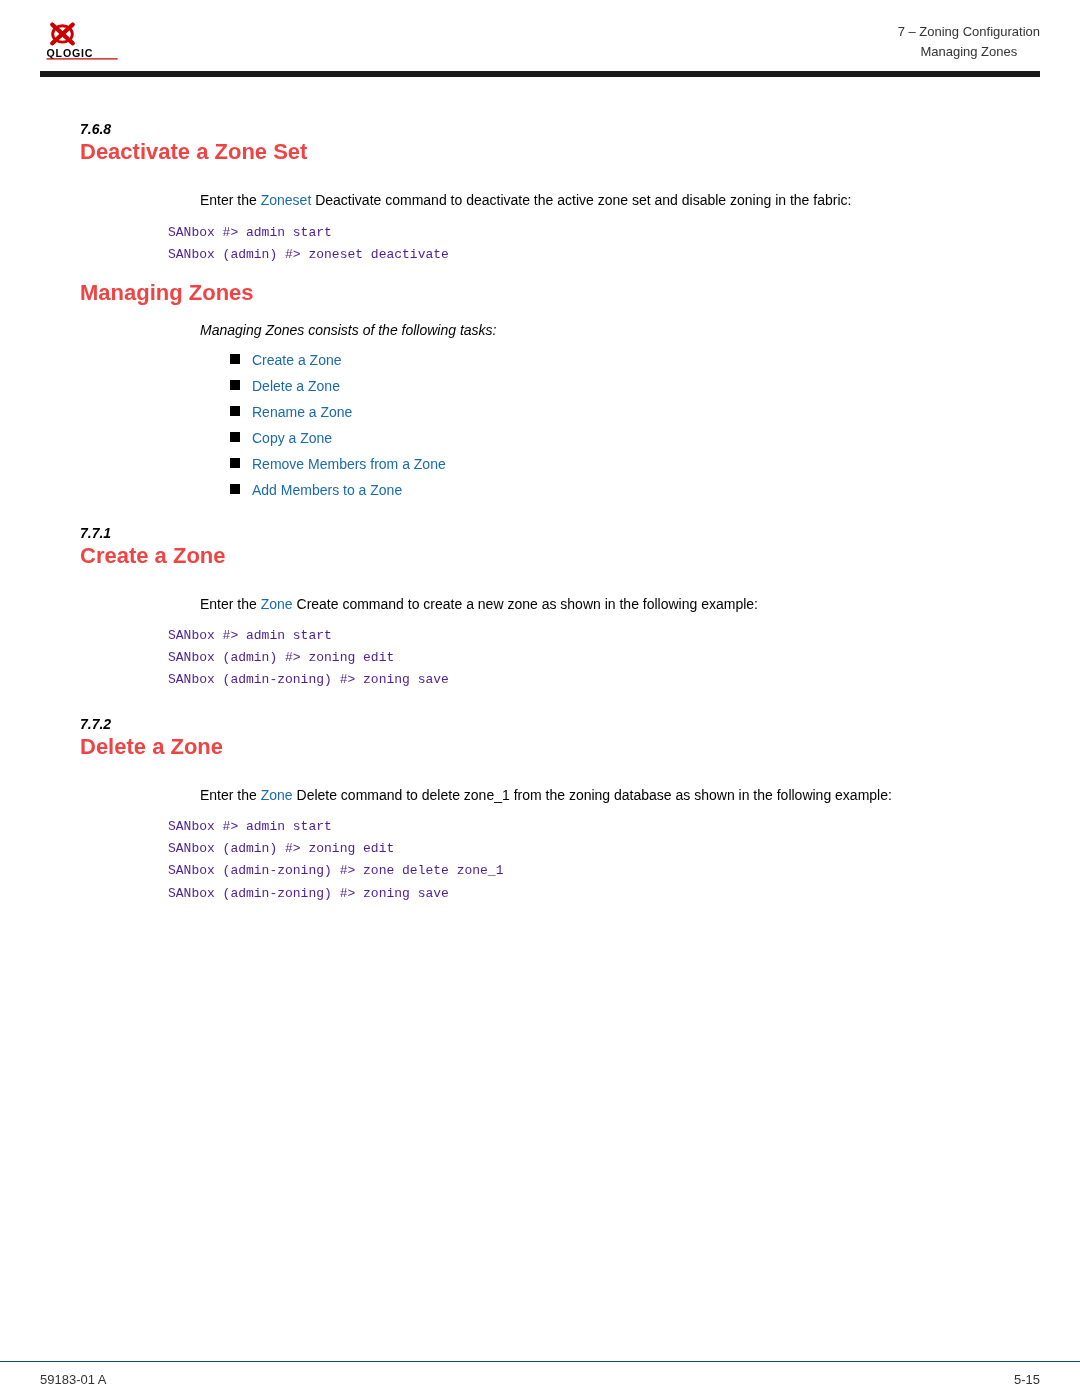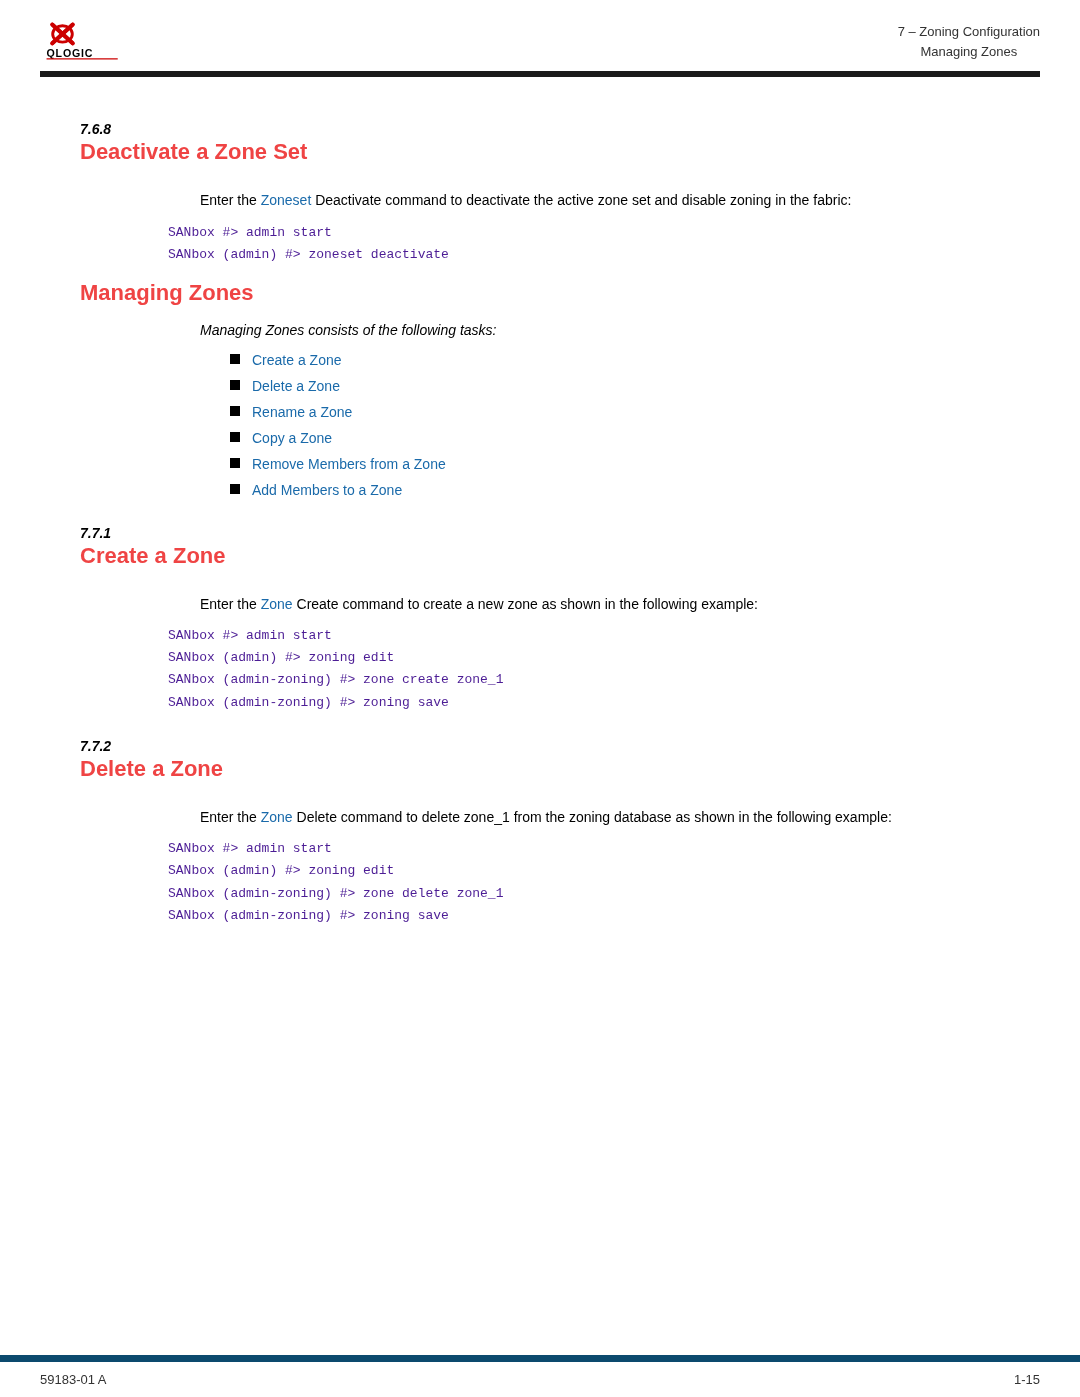--- a/index.html
+++ b/index.html
@@ -130,21 +130,21 @@
       width: 10px;
       height: 10px;
       background: #000;
       margin-right: 12px;
       margin-top: 4px;
       flex-shrink: 0;
     }
 
     
     .footer {
-      border-top: 7px solid #0c4a6e;
+      border-top: 1px solid #0c4a6e;
       display: flex;
       justify-content: space-between;
       padding: 10px 40px;
       font-size: 13px;
       color: #333;
       margin-top: auto;
     }
   </style>
 </head>
 <body>
@@ -224,21 +224,20 @@
 
     <div>
       <div class="section-num">7.7.1</div>
       <div class="section-heading">Create a Zone</div>
       <div class="body-text">
         Enter the <a class="link">Zone</a> Create command to create a new zone as shown in the following example:
       </div>
       <div class="code-block">
         <div>SANbox #&gt; admin start</div>
         <div>SANbox (admin) #&gt; zoning edit</div>
-        <div>SANbox (admin-zoning) #&gt; zone create zone_1</div>
         <div>SANbox (admin-zoning) #&gt; zoning save</div>
       </div>
     </div>
 
     <div>
       <div class="section-num">7.7.2</div>
       <div class="section-heading">Delete a Zone</div>
       <div class="body-text">
         Enter the <a class="link">Zone</a> Delete command to delete zone_1 from the zoning database as shown in the following example:
       </div>
@@ -247,16 +246,16 @@
         <div>SANbox (admin) #&gt; zoning edit</div>
         <div>SANbox (admin-zoning) #&gt; zone delete zone_1</div>
         <div>SANbox (admin-zoning) #&gt; zoning save</div>
       </div>
     </div>
 
   </div>
 
   <div class="footer">
     <div>59183-01 A</div>
-    <div>1-15</div>
+    <div>5-15</div>
   </div>
 
 </div>
 
 </body></html>

